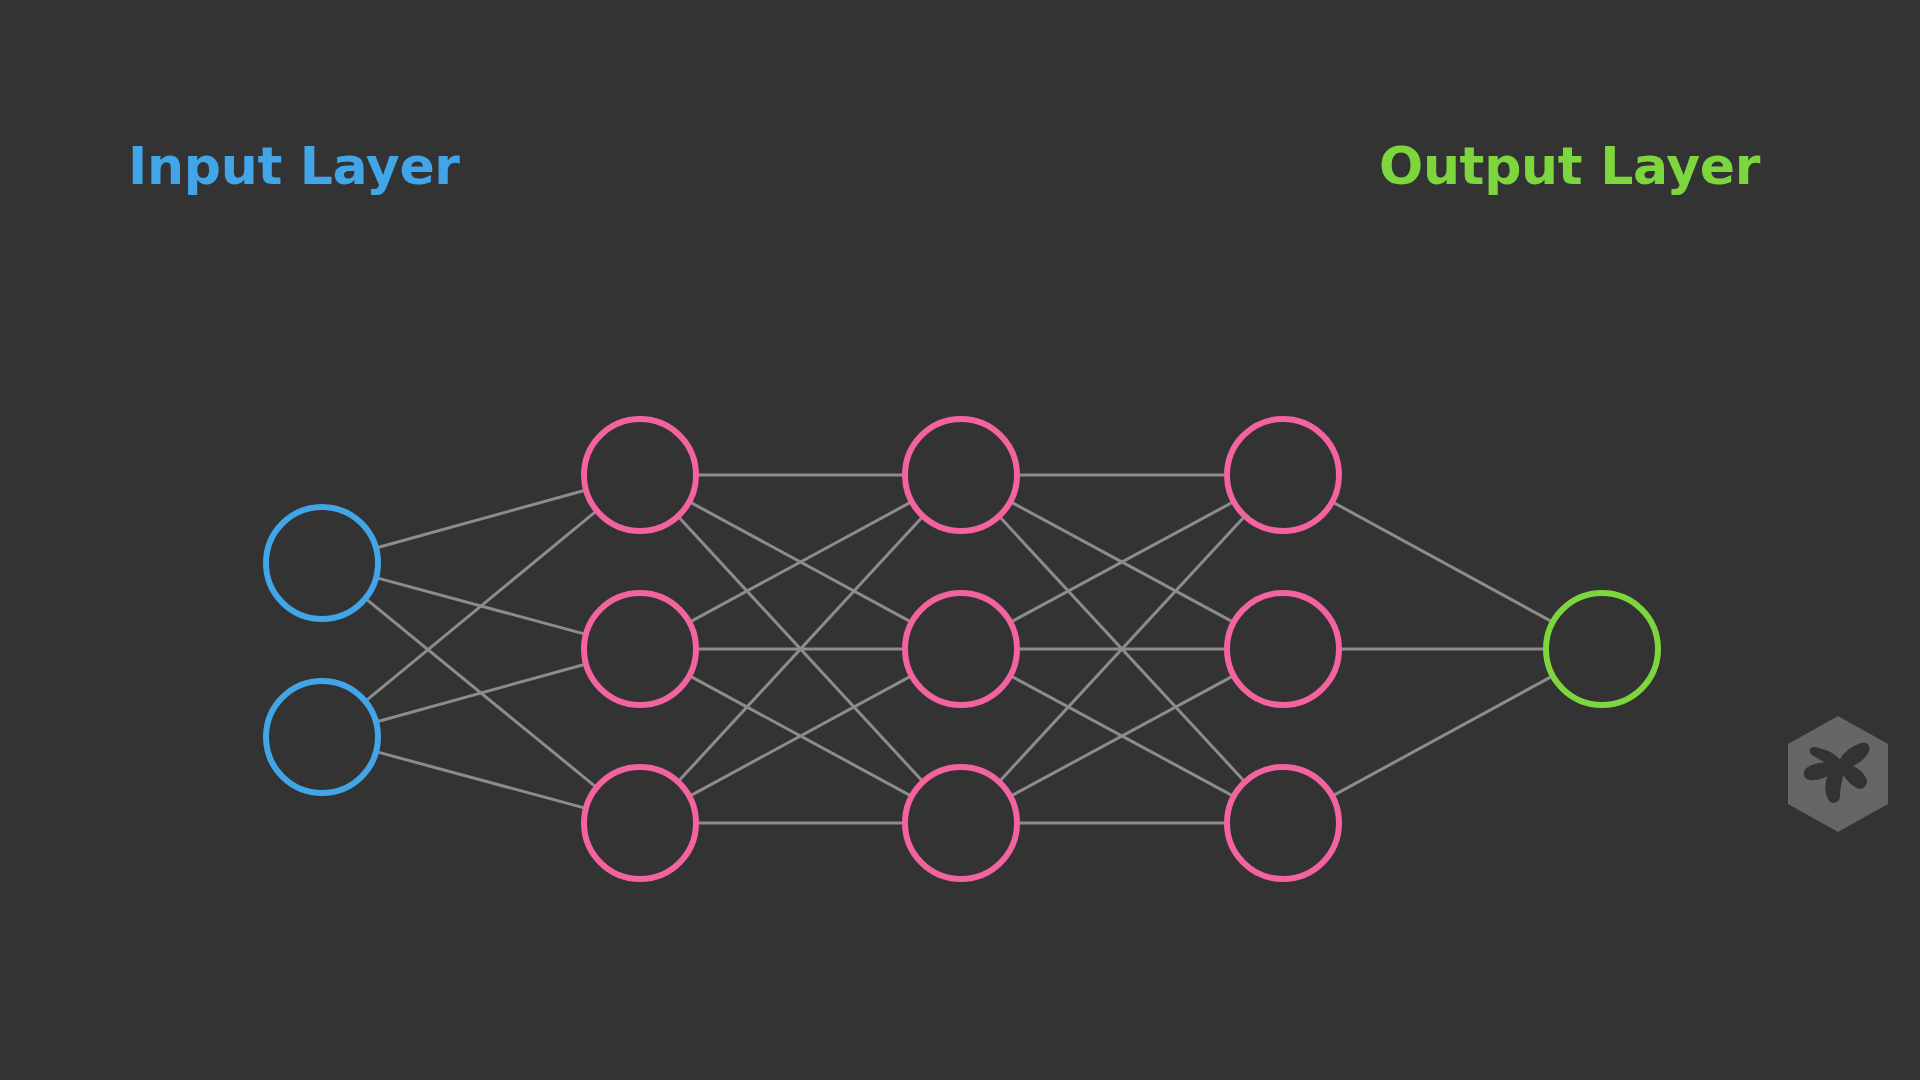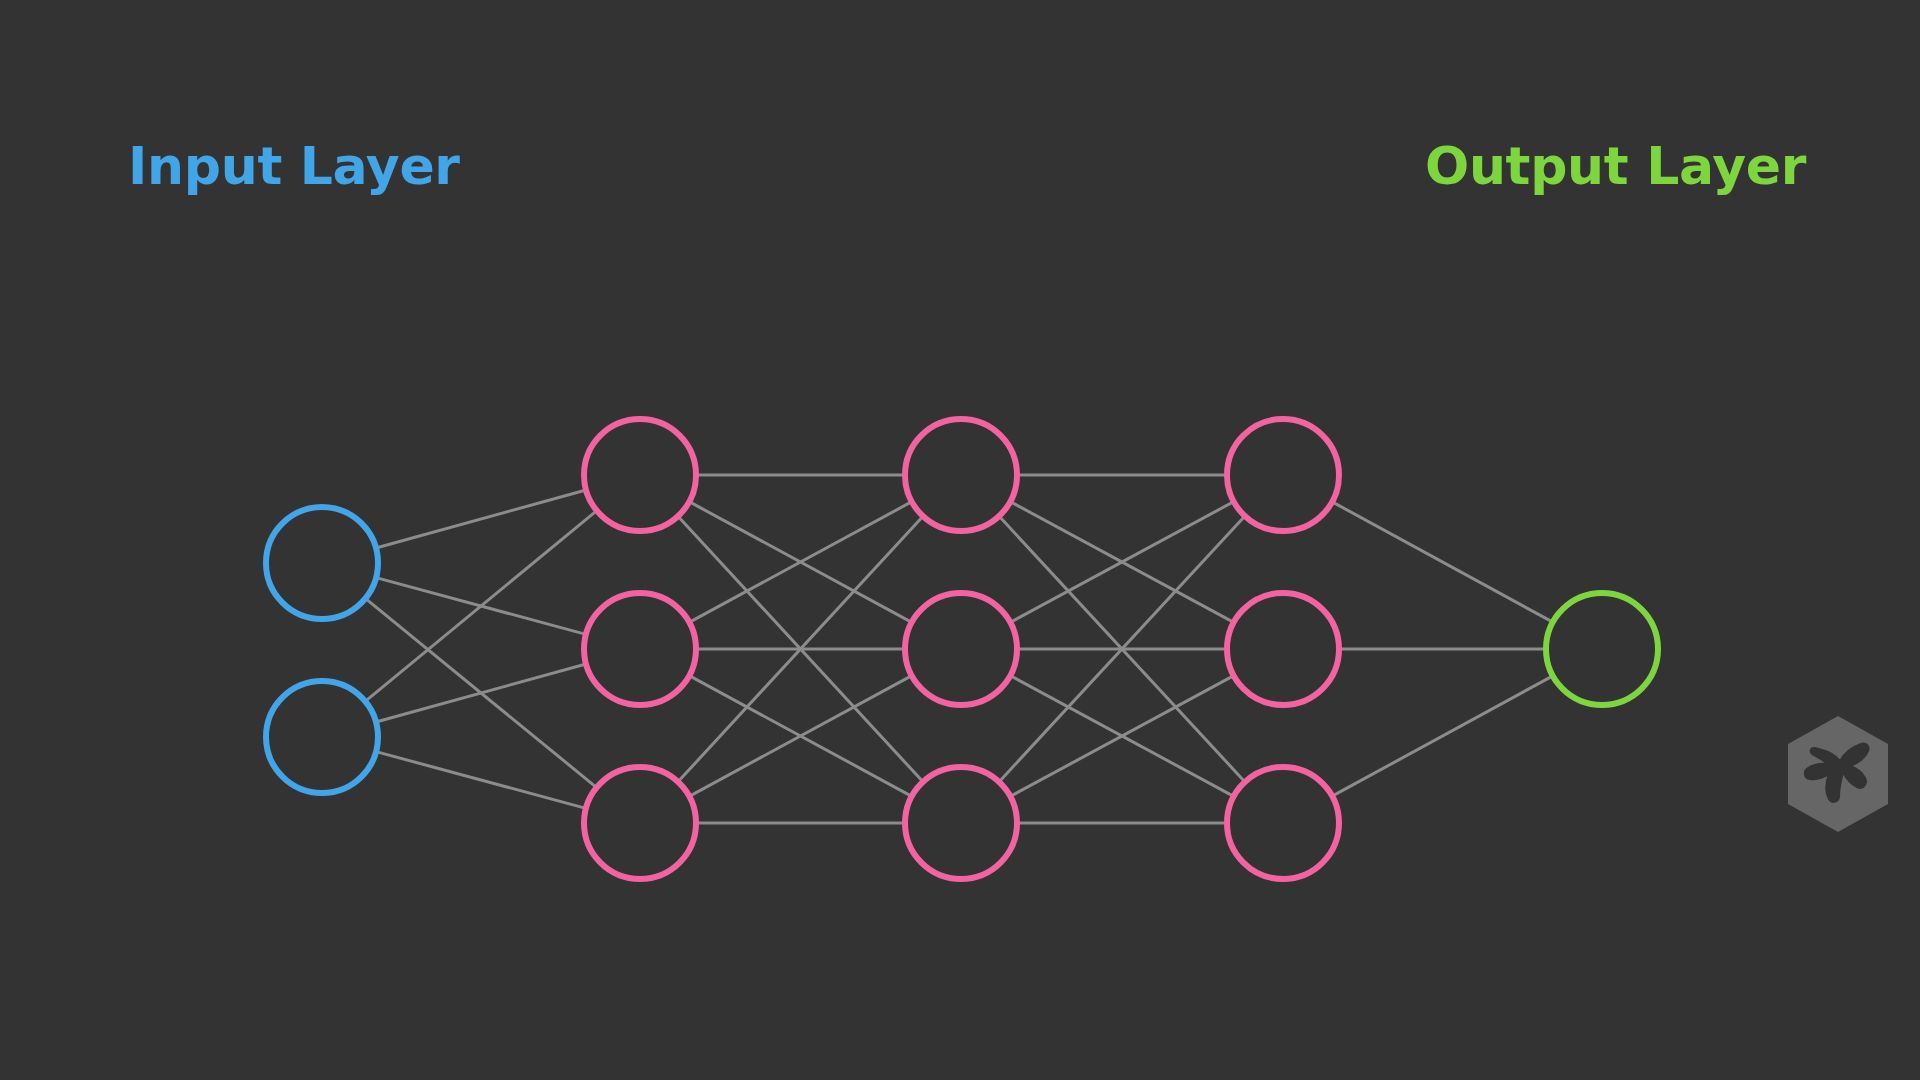--- a/index.html
+++ b/index.html
@@ -33,21 +33,21 @@
     font-family: "DejaVu Sans", "Liberation Sans", sans-serif;
     font-weight: bold;
     font-size: 52px;
     letter-spacing: -0.3px;
     white-space: nowrap;
     line-height: 1;
     user-select: none;
   }
   #label-input   { left: 128px;  top: 140px; }
   #label-hidden  { left: 692px;  top: 140px; }
-  #label-output  { left: 1425px; top: 140px; }
+  #label-output  { left: 1379px; top: 140px; }
 
   #watermark {
     position: absolute;
     right: 26px;
     bottom: 18px;
     width: 112px;
     height: 120px;
     opacity: 1;
   }
 </style>

